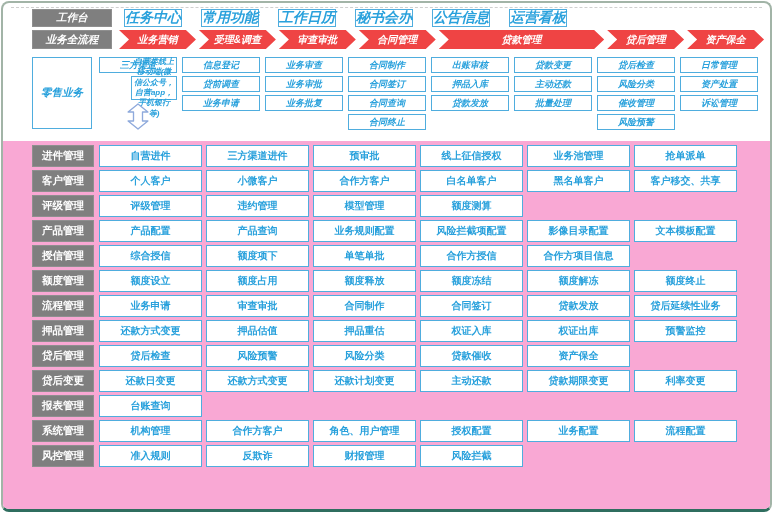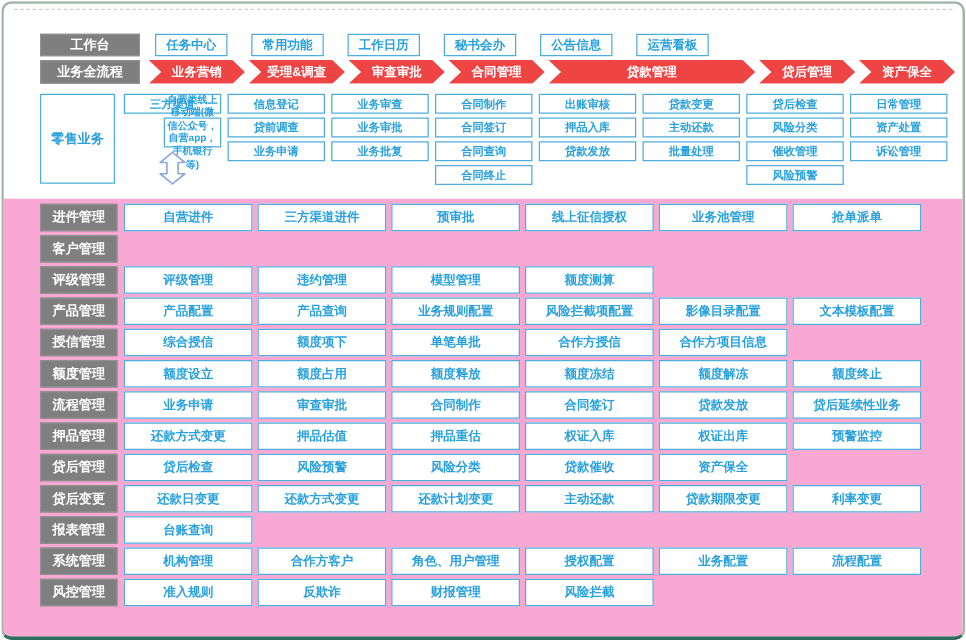--- a/index.html
+++ b/index.html
@@ -8,25 +8,25 @@
     border:2px solid #a2b4a7;border-bottom:3px solid #2f6e5f;border-radius:8px;background:#fff;overflow:hidden;}
   .frame::before{content:"";position:absolute;top:4px;left:8px;right:8px;border-top:1px dashed #cfcfcf;}
 
   .g-label{background:#7f7f7f;border:1px solid #8f8f8f;color:#fff;font-weight:bold;
     display:flex;align-items:center;justify-content:center;box-sizing:border-box;flex:none;}
 
   .btn{box-sizing:border-box;background:#fff;border:1.5px solid #4fadde;color:#29a1dc;font-weight:bold;
     display:flex;align-items:center;justify-content:center;white-space:nowrap;flex:none;}
 
   
-  .top-area{padding-top:24px;height:132px;box-sizing:content-box;}
+  .top-area{padding-top:6px;height:132px;box-sizing:content-box;font-style:italic;}
   .wb-row{display:flex;margin-left:29px;height:18px;}
   .wb-label{width:80px;height:18px;font-size:10.5px;}
   .wb-buttons{display:flex;gap:19px;margin-left:12px;}
-  .wb-btn{width:58px;height:18px;font-size:10px;text-align:right;}
+  .wb-btn{width:58px;height:18px;font-size:14px;text-align:right;}
 
   
   .flow-row{display:flex;margin:3px 6px 0 29px;height:21px;}
   .flow-label{width:80px;height:19px;font-size:10.5px;}
   .flow-arrows{flex:1;display:flex;gap:3px;margin-left:7px;}
   .arrow{flex:1;height:19px;background:#ef4444;color:#fff;font-size:10px;font-weight:bold;
     display:flex;align-items:center;justify-content:center;
     clip-path:polygon(0 0,calc(100% - 10px) 0,100% 50%,calc(100% - 10px) 100%,0 100%,10px 50%);}
   .arrow.wide{flex:2.15;}
 
@@ -140,20 +140,28 @@
             <div class="btn mod-btn">自营进件</div>
             <div class="btn mod-btn">三方渠道进件</div>
             <div class="btn mod-btn">预审批</div>
             <div class="btn mod-btn">线上征信授权</div>
             <div class="btn mod-btn">业务池管理</div>
             <div class="btn mod-btn">抢单派单</div>
           </div>
         </div>
         <div class="mod-row">
           <div class="g-label mod-label">客户管理</div>
+          <div class="mod-btns">
+            <div class="btn mod-btn">个人客户</div>
+            <div class="btn mod-btn">小微客户</div>
+            <div class="btn mod-btn">合作方客户</div>
+            <div class="btn mod-btn">白名单客户</div>
+            <div class="btn mod-btn">黑名单客户</div>
+            <div class="btn mod-btn">客户移交、共享</div>
+          </div>
         </div>
         <div class="mod-row">
           <div class="g-label mod-label">评级管理</div>
           <div class="mod-btns">
             <div class="btn mod-btn">评级管理</div>
             <div class="btn mod-btn">违约管理</div>
             <div class="btn mod-btn">模型管理</div>
             <div class="btn mod-btn">额度测算</div>
           </div>
         </div>

